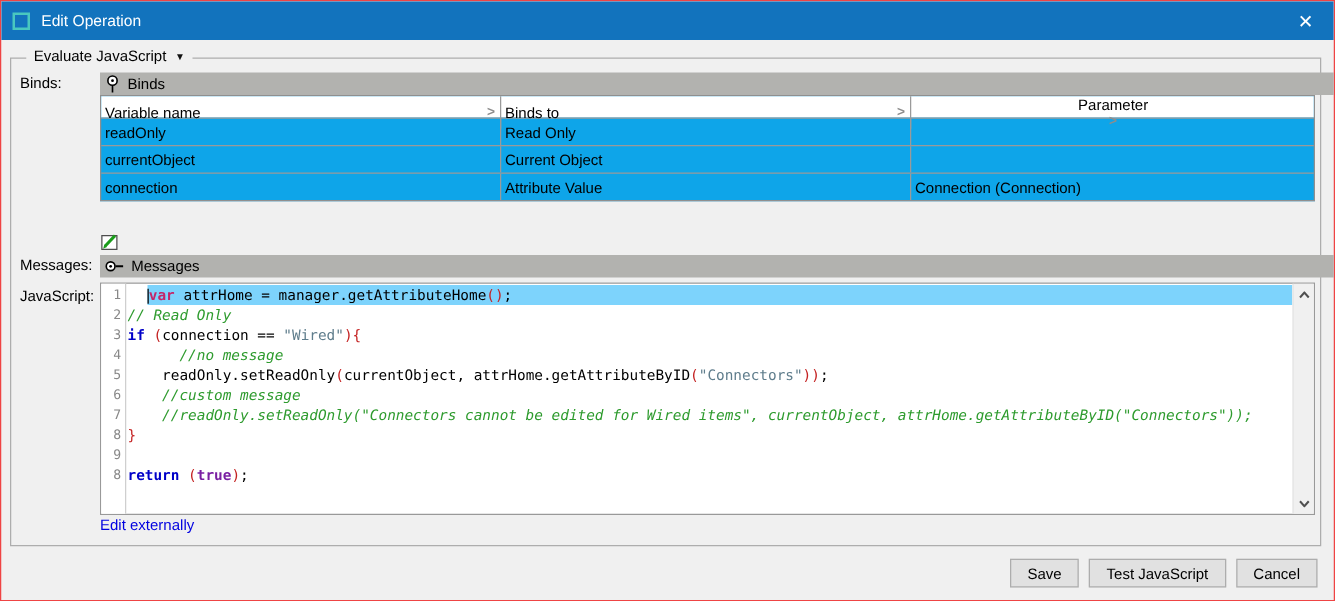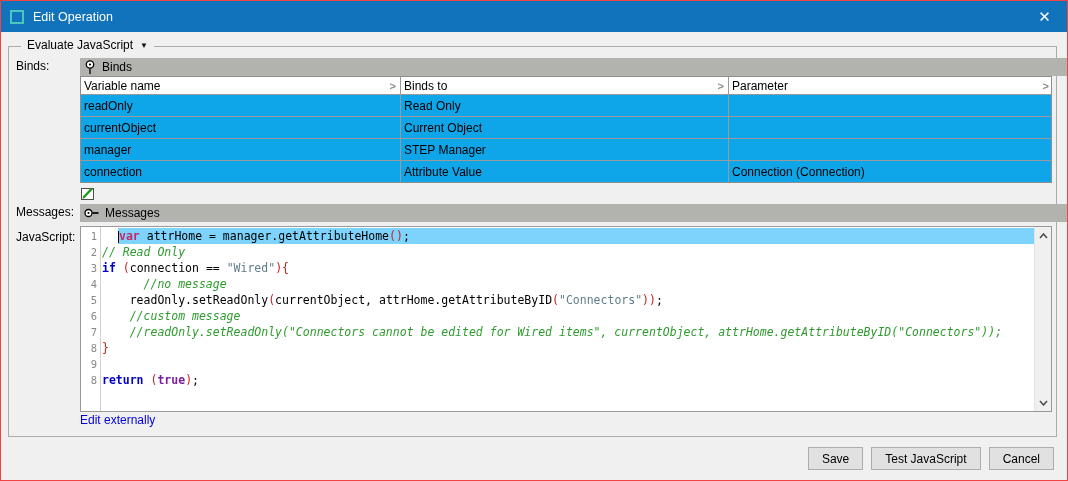--- a/index.html
+++ b/index.html
@@ -65,21 +65,21 @@
     background: #0ea5e9;
   }
   .thead, .trow { display: grid; grid-template-columns: 320px 328px 324px; }
   .thead { background: #fff; height: 17px; }
   .th {
     display: flex; align-items: center; justify-content: space-between;
     padding: 0 4px 0 3px;
     border-right: 1px solid #9a9a9a;
     cursor: pointer;
   }
-  .th:last-child { border-right: none; }
+  .th:last-child { border-right: none; flex-direction: column; }
   .chev { color: #8d8d8d; font-size: 11px; font-weight: bold; }
   .trow { height: 22px; border-top: 1px solid #9a9a9a; }
   .td {
     display: flex; align-items: center;
     padding-left: 3px;
     border-right: 1px solid #9a9a9a;
     overflow: hidden; white-space: nowrap;
   }
   .td:last-child { border-right: none; }
   
@@ -206,25 +206,20 @@
         </div>
       </div>
       <div class="trow">
         <div class="td">readOnly</div>
         <div class="td">Read Only</div>
         <div class="td"></div>
       </div>
       <div class="trow">
         <div class="td">currentObject</div>
         <div class="td">Current Object</div>
-        <div class="td"></div>
-      </div>
-      <div class="trow">
-        <div class="td">manager</div>
-        <div class="td">STEP Manager</div>
         <div class="td"></div>
       </div>
       <div class="trow">
         <div class="td">connection</div>
         <div class="td">Attribute Value</div>
         <div class="td">Connection (Connection)</div>
       </div>
     </div>
 
     <button class="edit-btn">

